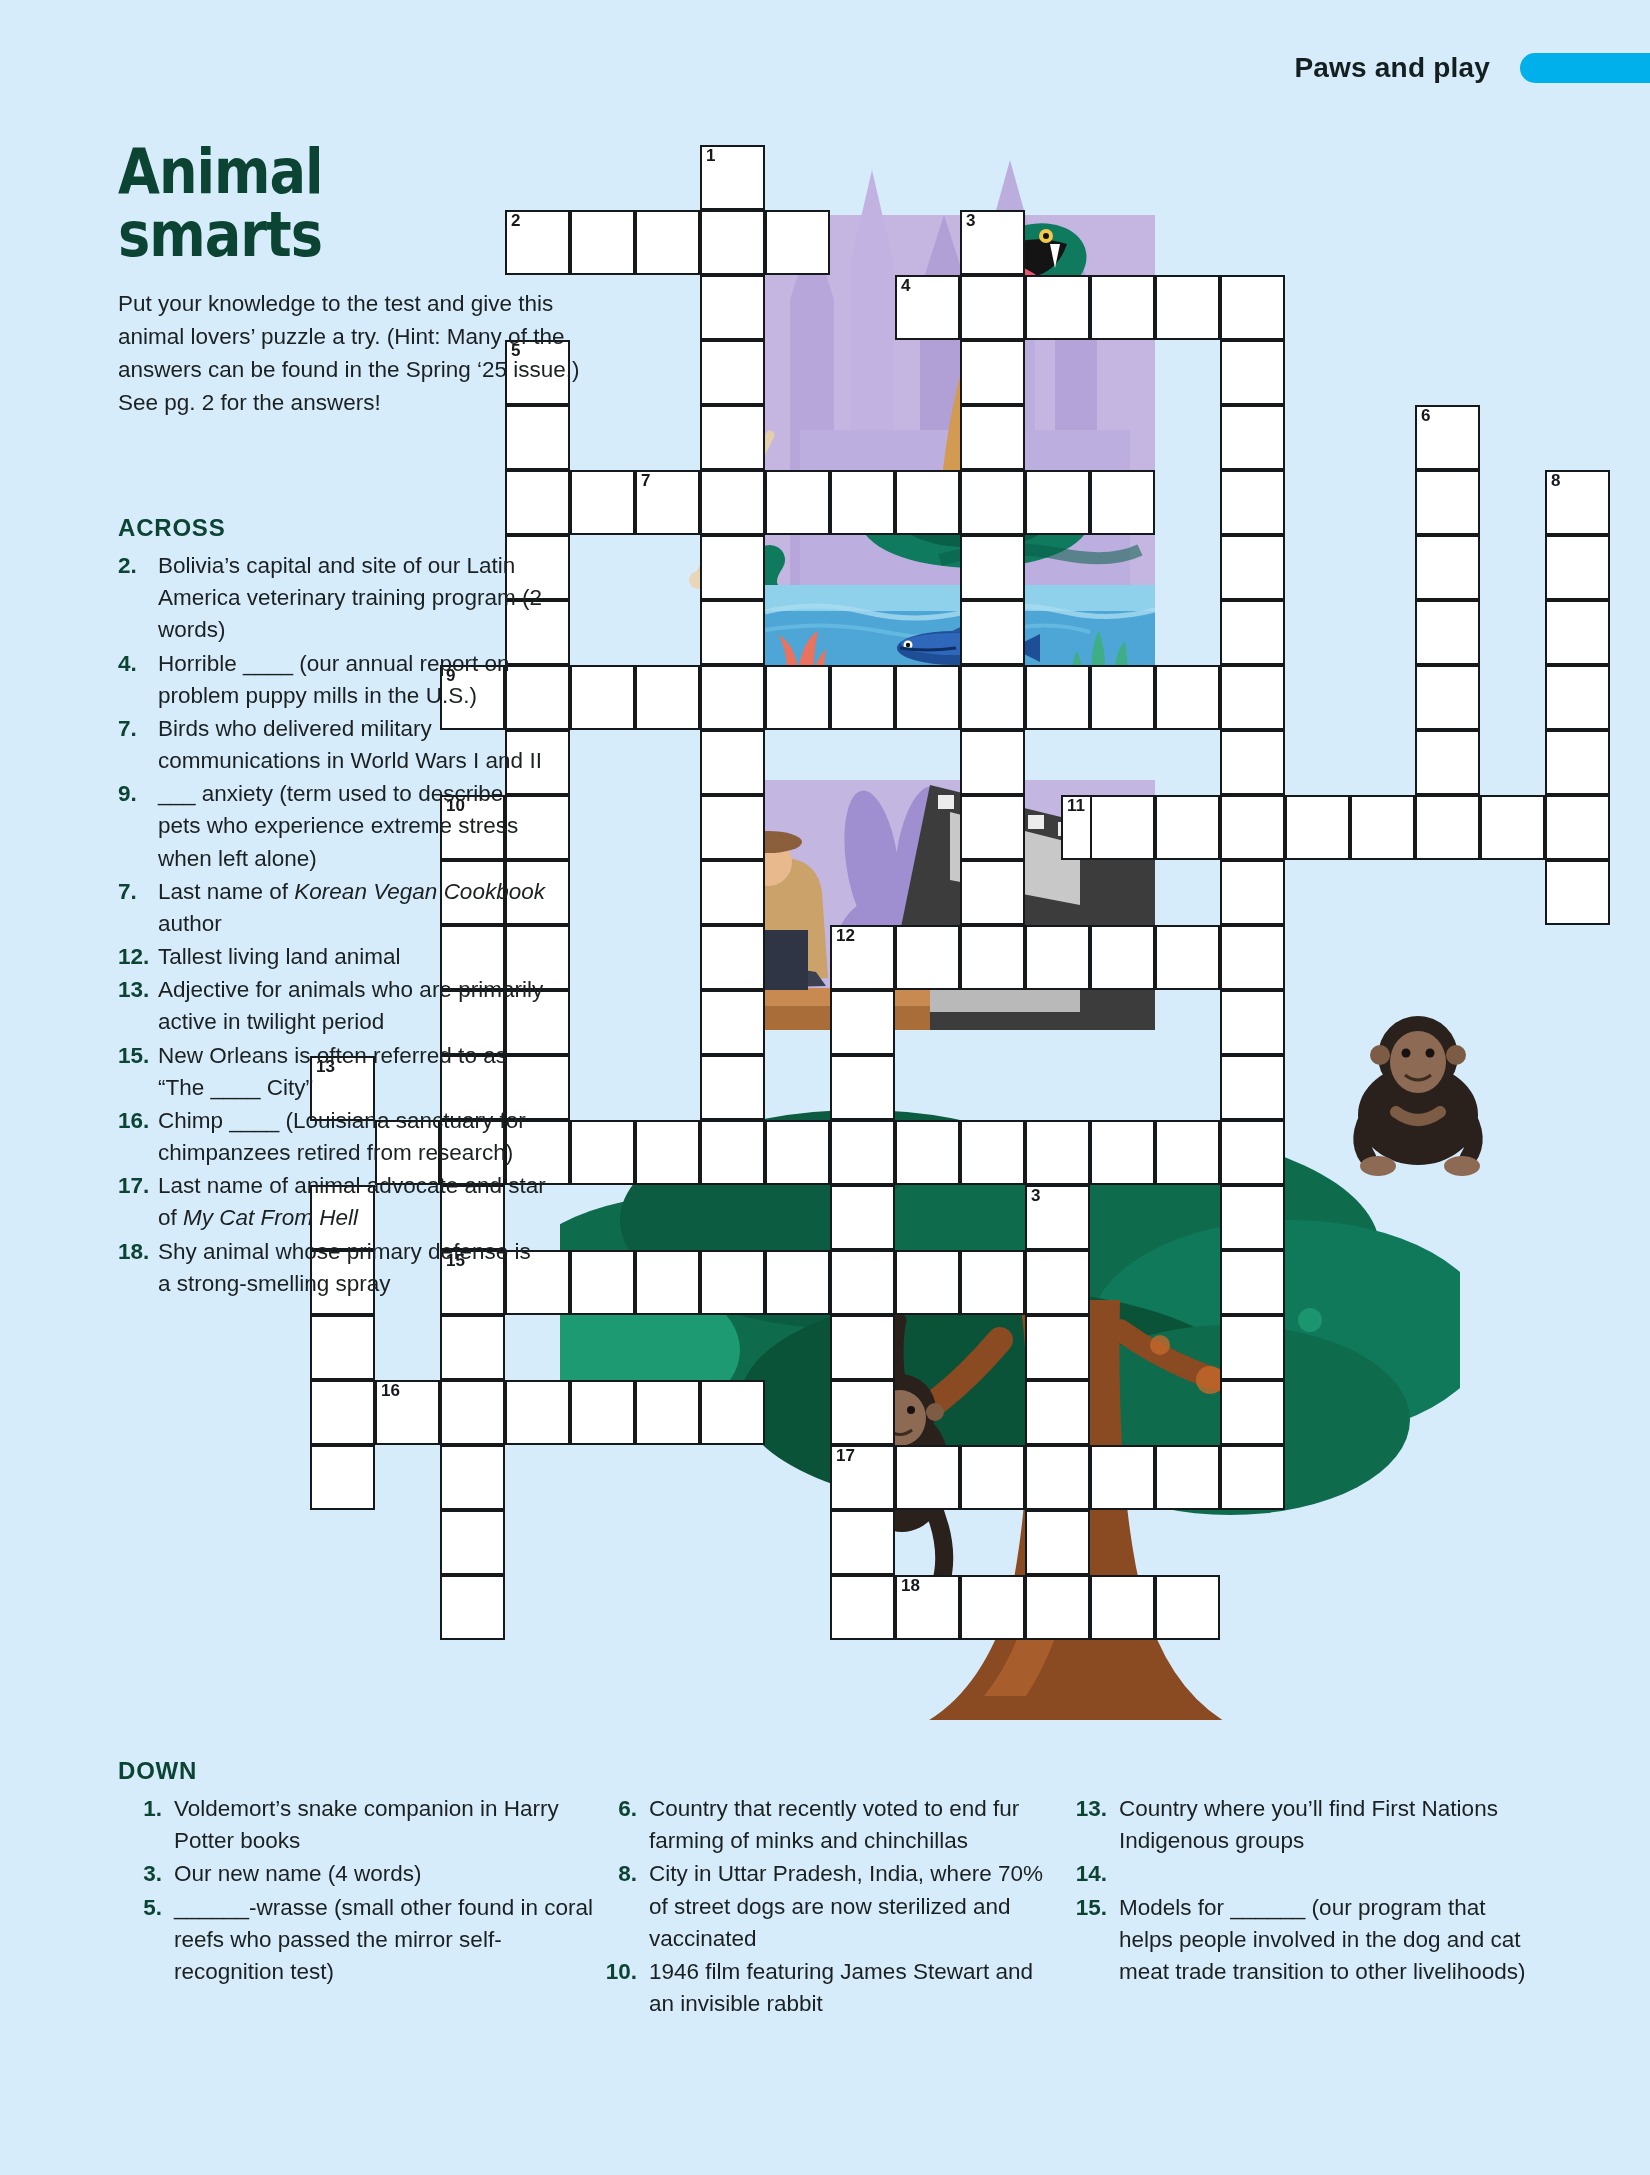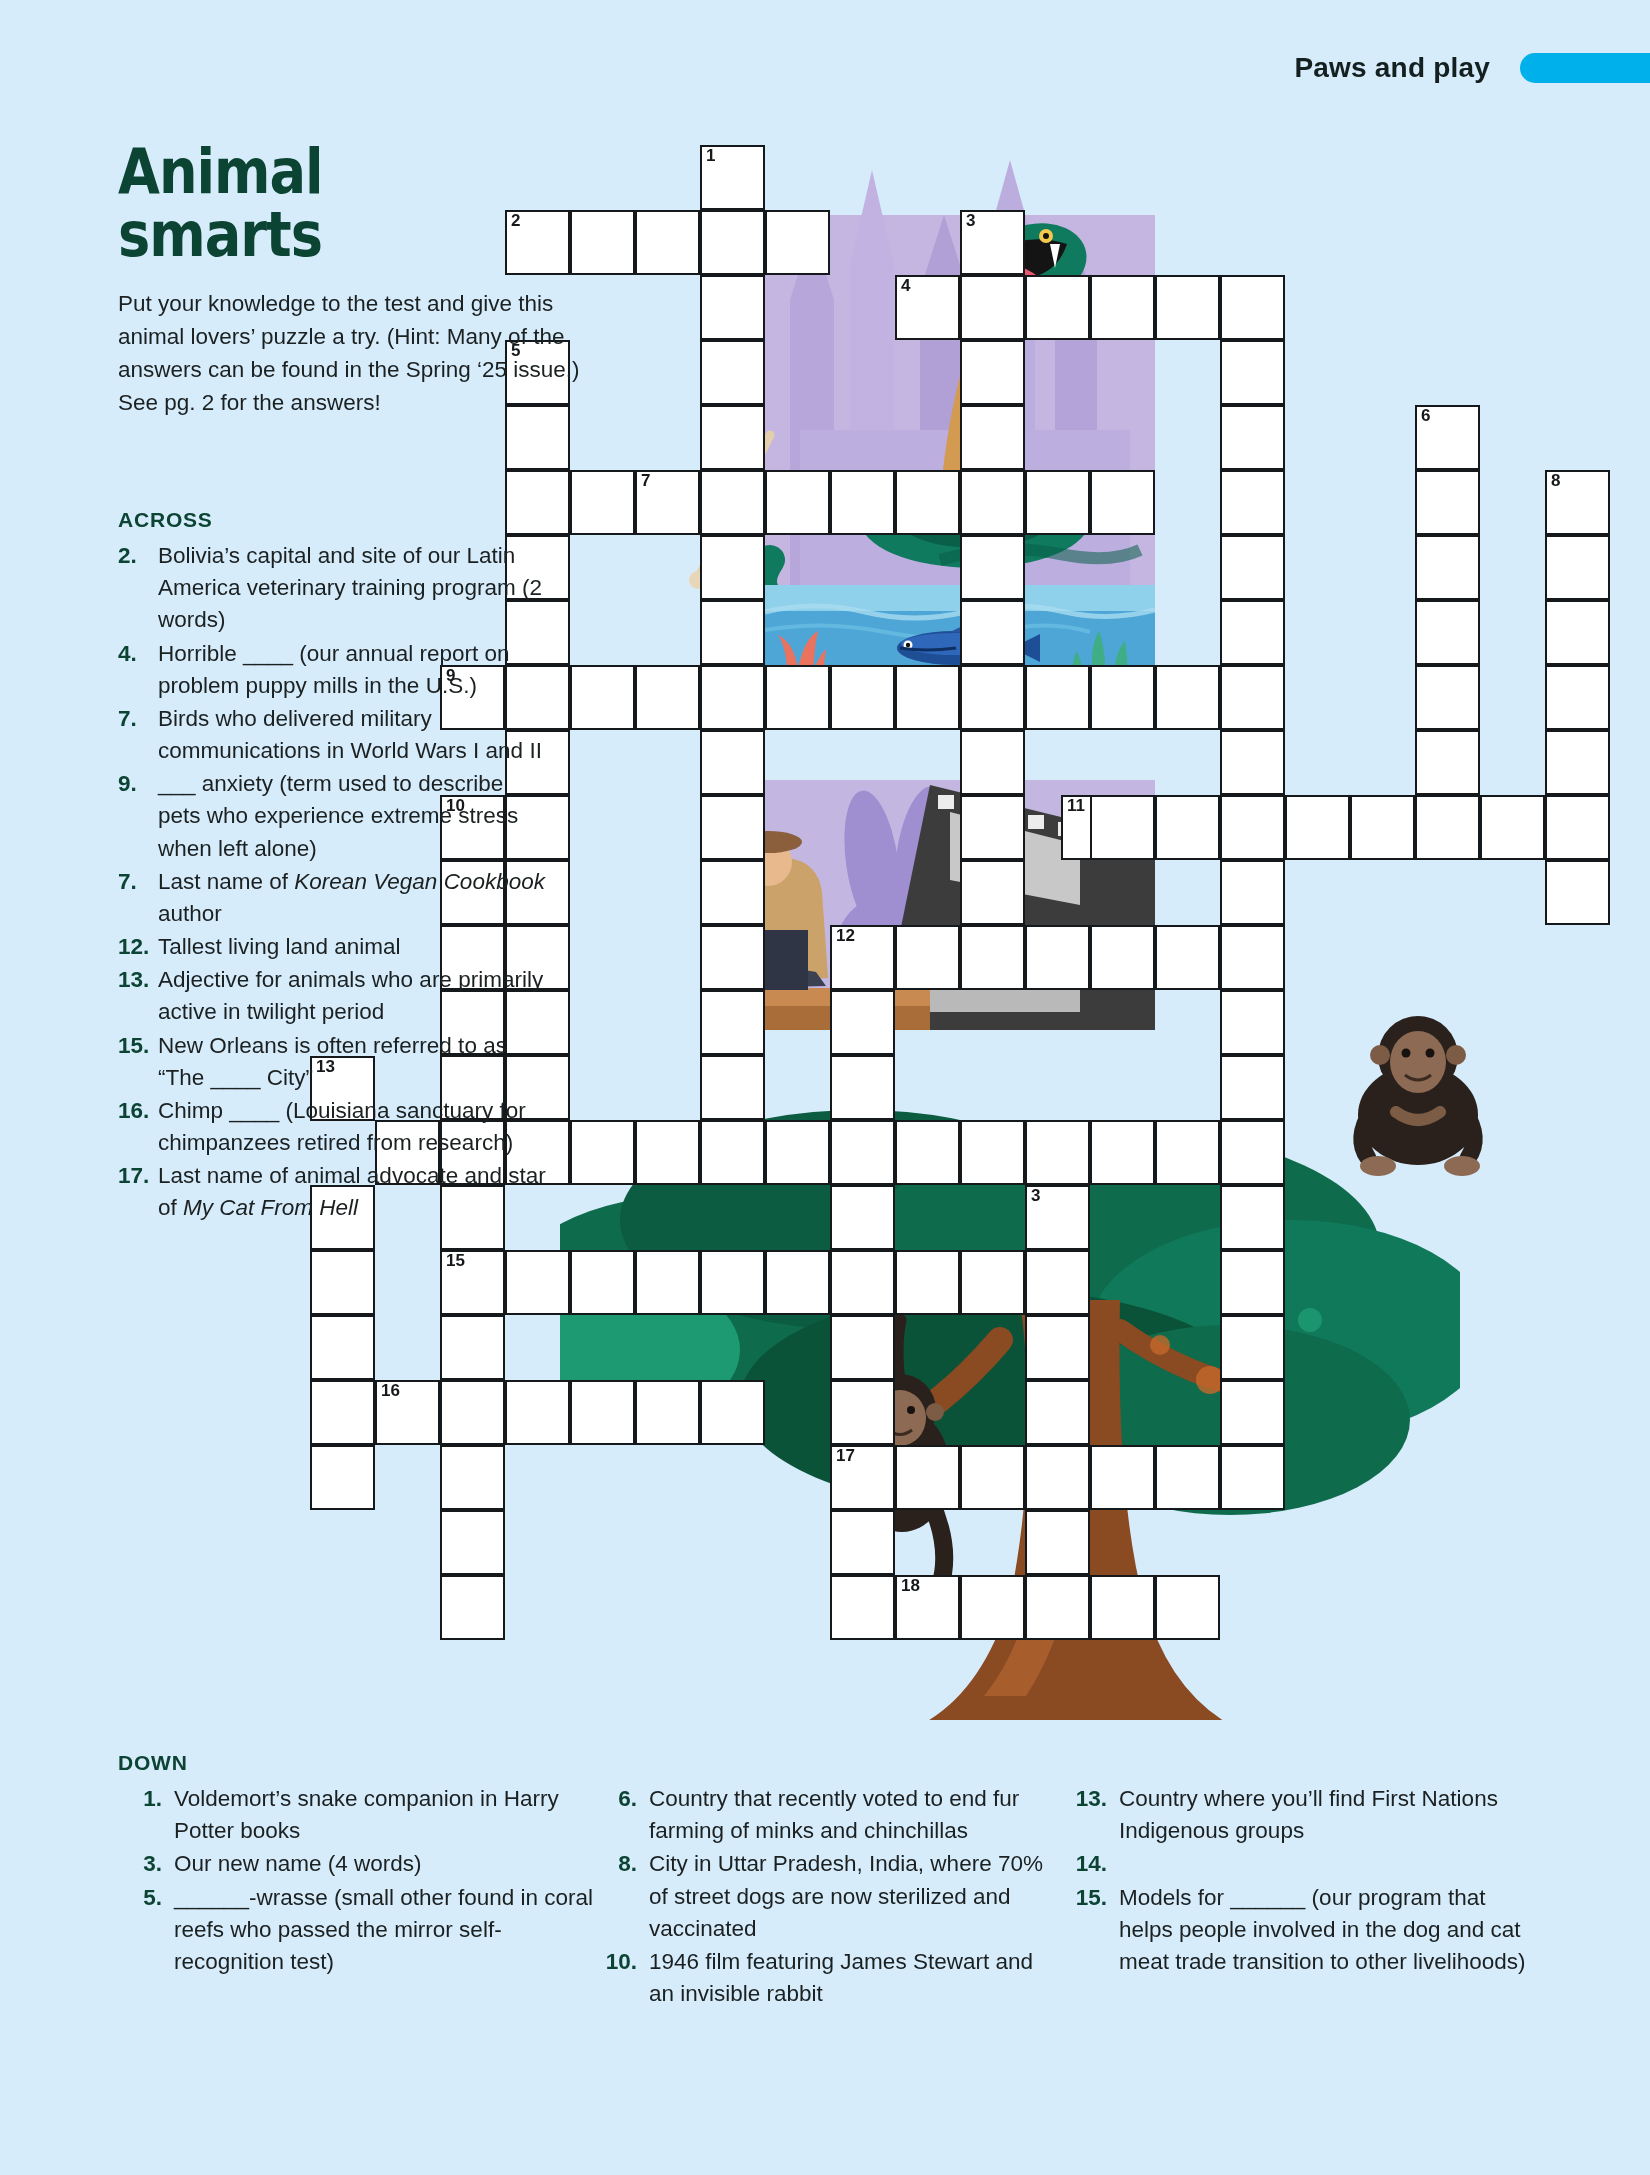--- a/index.html
+++ b/index.html
@@ -29,21 +29,21 @@
   #page-title{
     font-family:"DejaVu Sans", sans-serif;
     font-weight:bold;font-size:63px;line-height:1.0;
     color:#0c4434;letter-spacing:-1.2px;margin:0 0 22px 0;
     transform:scaleX(.86);transform-origin:left center;
   }
   #intro{
     font-size:22.5px;line-height:1.46;color:#1b2021;margin:0;width:465px;
   }
   .section-head{
-    font-size:21px;font-weight:bold;color:#0c4434;letter-spacing:.8px;margin:6px 0 8px 0;
+    font-size:24px;font-weight:bold;color:#0c4434;letter-spacing:.8px;margin:12px 0 8px 0;
   }
   #across-block{position:absolute;left:118px;top:502px;width:430px;}
   ol.clues{list-style:none;margin:0;padding:0;}
   ol.clues li{
     display:flex;font-size:22.5px;line-height:1.43;margin-bottom:1px;
   }
   ol.clues li .num{
     color:#0c4434;font-weight:bold;min-width:40px;flex:0 0 40px;text-align:left;
   }
   ol.clues li .txt{flex:1;}
@@ -506,20 +506,24 @@
         <span class="txt">New Orleans is often referred to as “The ____ City”</span>
       </li>
       <li>
         <span class="num">16.</span>
         <span class="txt">Chimp ____ (Louisiana sanctuary for chimpanzees retired from research)</span>
       </li>
       <li>
         <span class="num">17.</span>
         <span class="txt">Last name of animal advocate and star of <i>My Cat From Hell</i></span>
       </li>
+      <li>
+        <span class="num">18.</span>
+        <span class="txt">Shy animal whose primary defense is a strong-smelling spray</span>
+      </li>
     </ol>
 </div>
 
 <div id="down-block">
   <div class="section-head">DOWN</div>
   <div id="down-cols">
       <div>
         <ol class="clues">
           <li>
             <span class="num">1.</span>

